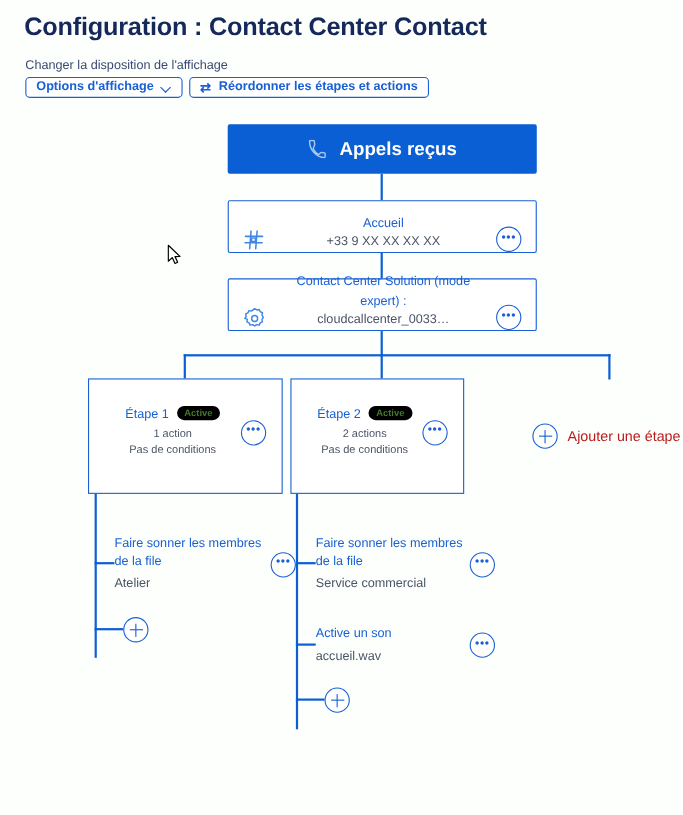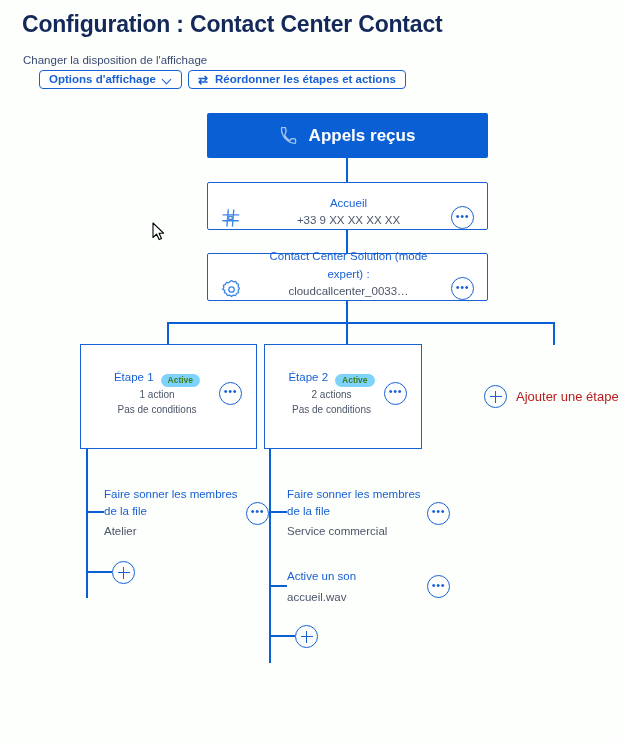--- a/index.html
+++ b/index.html
@@ -42,21 +42,20 @@
     color: #3b4a73;
     white-space: nowrap;
   }
   .toolbar {
     position: absolute;
     left: 23px;
     top: 70px;
     display: flex;
     gap: 6px;
     align-items: center;
-    margin-left: 16px;
   }
   .btn {
     border: 1px solid #1860d3;
     border-radius: 4px;
     background: #ffffff;
     color: #1860d3;
     font-size: 11.5px;
     font-weight: bold;
     font-family: "Liberation Sans", sans-serif;
     padding: 4px 9px;
@@ -182,31 +181,31 @@
     display: flex;
     align-items: center;
   }
   .etape-text {
     flex: 1 1 auto;
     text-align: center;
     padding-left: 14px;
   }
   .etape-line1 {
     display: flex;
-    align-items: flex-end;
+    align-items: flex-start;
     justify-content: center;
     gap: 7px;
     line-height: 1.55;
   }
   .etape-name {
     font-size: 11.5px;
     color: #1860d3;
   }
   .badge {
-    background: #7dd3fc;
+    background: #000000;
     color: #3f7d22;
     font-size: 8.5px;
     font-weight: bold;
     border-radius: 9px;
     padding: 2px 7px 2px 7px;
     line-height: 1;
     white-space: nowrap;
   }
   .etape-sub {
     font-size: 10px;

